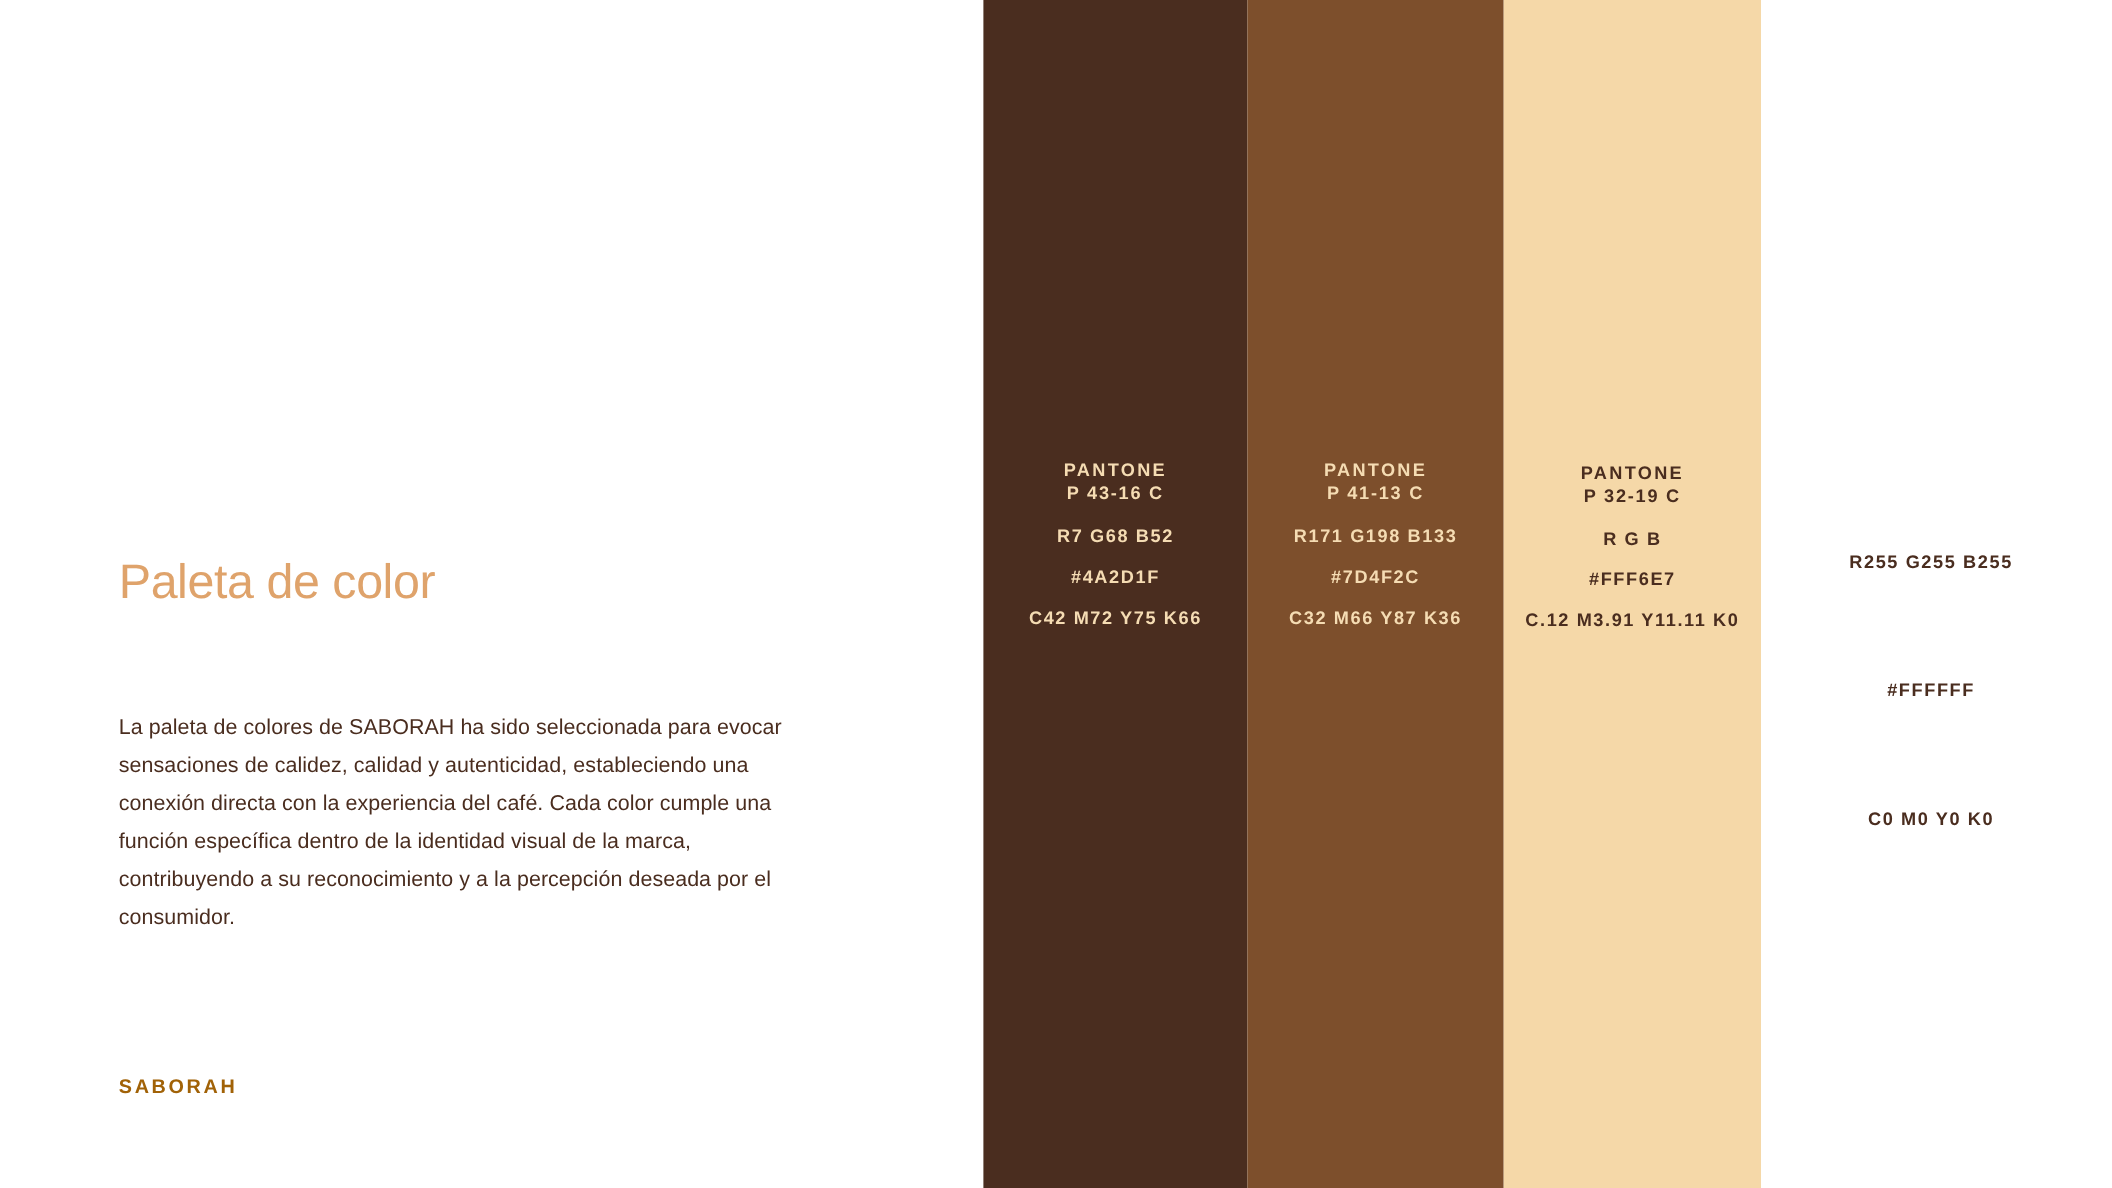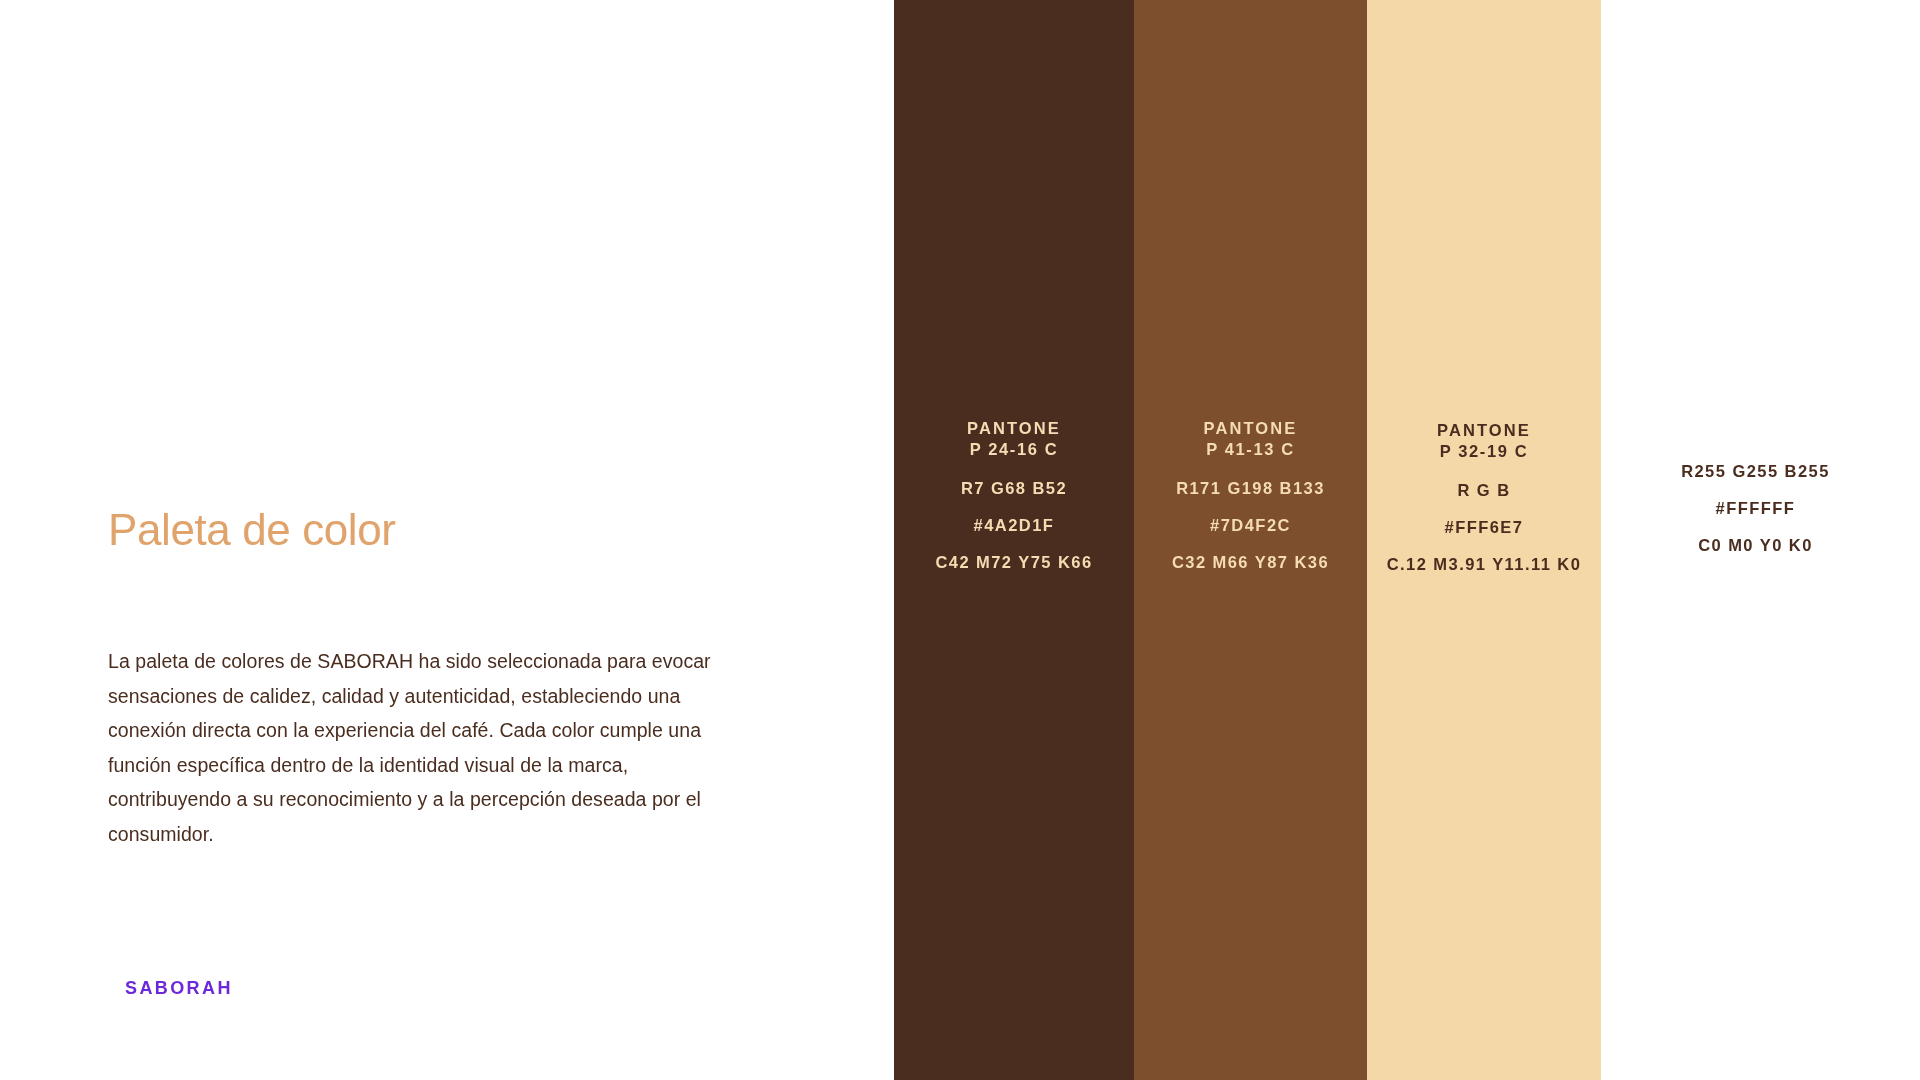--- a/index.html
+++ b/index.html
@@ -23,21 +23,21 @@
     position:relative;
     height:100%;
     display:flex;
     flex-direction:column;
     align-items:center;
     padding-top:418px;
   }
   .swatch-col.c1 { width:240px; background:#4A2D1F; color:#F5DCB3; }
   .swatch-col.c2 { width:233px; background:#7D4F2C; color:#F5DCB3; }
   .swatch-col.c3 { width:234px; background:#F5D8A8; color:#4A2D1F; padding-top:420px; }
-  .swatch-col.c4 { width:309px; background:#FFFFFF; color:#4A2D1F; padding-top:418px; }
+  .swatch-col.c4 { width:309px; background:#FFFFFF; color:#4A2D1F; padding-top:418px;gap:40px; }
 
   .pantone-block {
     text-align:center;
     font-size:16.5px;
     font-weight:700;
     letter-spacing:2.1px;
     line-height:20.5px;
     white-space:nowrap;
   }
   .pantone-block .pline2 { letter-spacing:1.6px; }
@@ -75,23 +75,22 @@
     letter-spacing:0.05px;
   }
 
   
   #brand-footer {
     position:absolute;
     left:108px; top:978px;
     font-size:18px;
     font-weight:700;
     letter-spacing:2.4px;
-    color:#6d28d9;
+    color:#a16207;
     white-space:nowrap;
-    margin-left:17px;
   }
   #section-footer {
     position:absolute;
     left:1446px; top:978px;
     font-size:19px;
     font-weight:700;
     letter-spacing:3.1px;
     color:#8A4A1E;
     white-space:nowrap;
   }
@@ -116,21 +115,21 @@
 
 <div id="section-footer">PALETA DE COLOR</div>
 
 <div id="page-number">09</div>
 
 <div id="swatch-strip">
 
   <div class="swatch-col c1">
     <div class="pantone-block">
       <div class="pline1">PANTONE</div>
-      <div class="pline2">P 24-16 C</div>
+      <div class="pline2">P 43-16 C</div>
     </div>
     <div class="pantone-spacer"></div>
     <div class="meta-line">R7 G68 B52</div>
     <div class="meta-gap"></div>
     <div class="meta-line">#4A2D1F</div>
     <div class="meta-gap"></div>
     <div class="meta-line">C42 M72 Y75 K66</div>
   </div>
 
   <div class="swatch-col c2">

